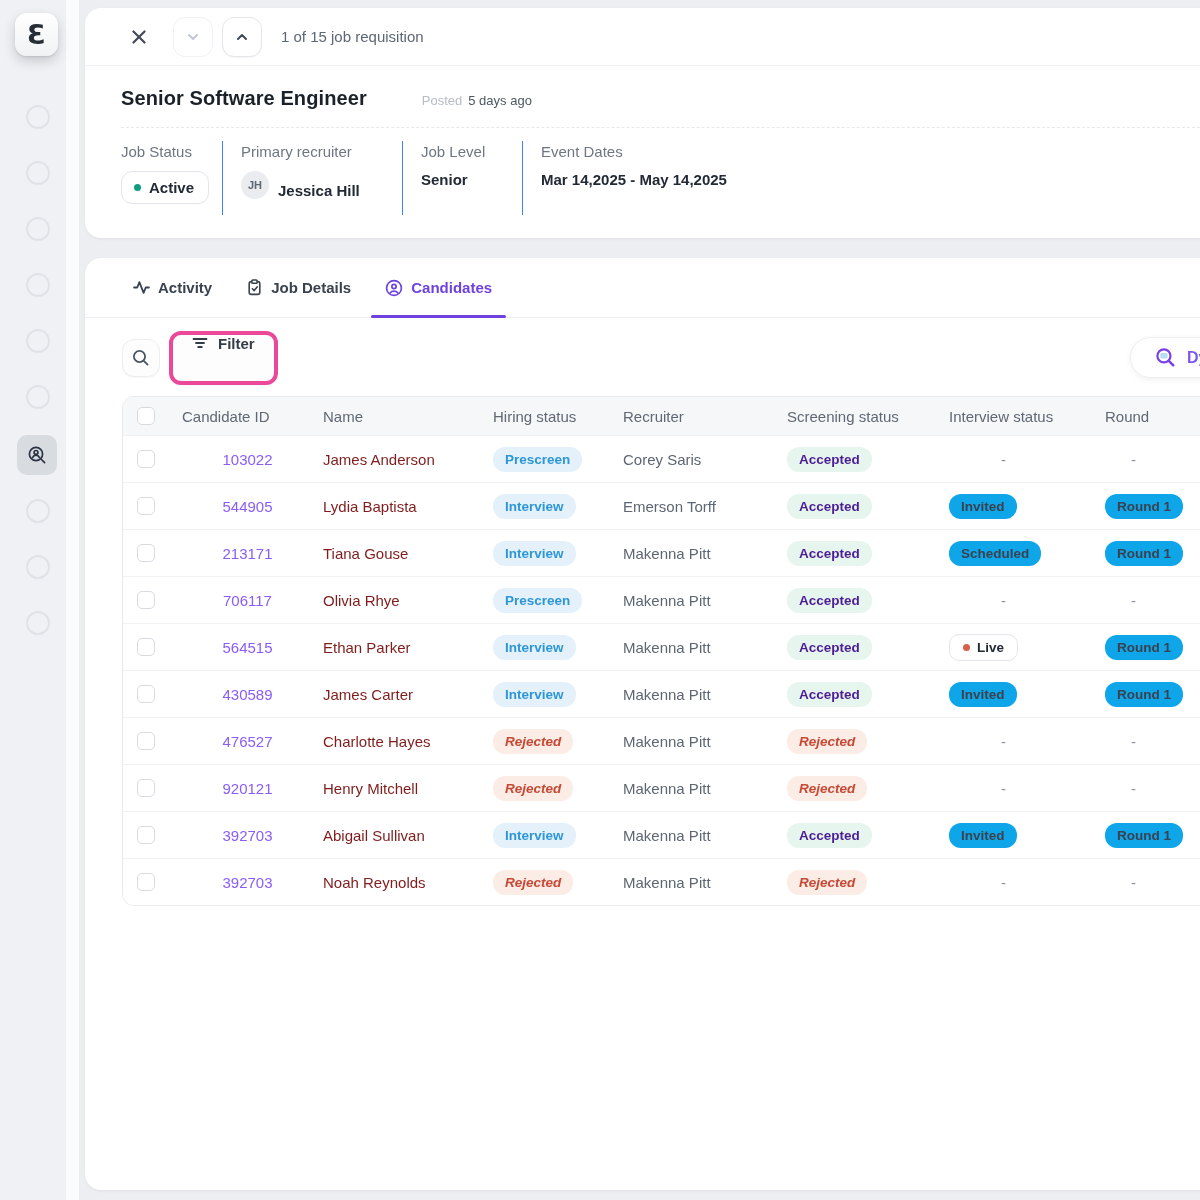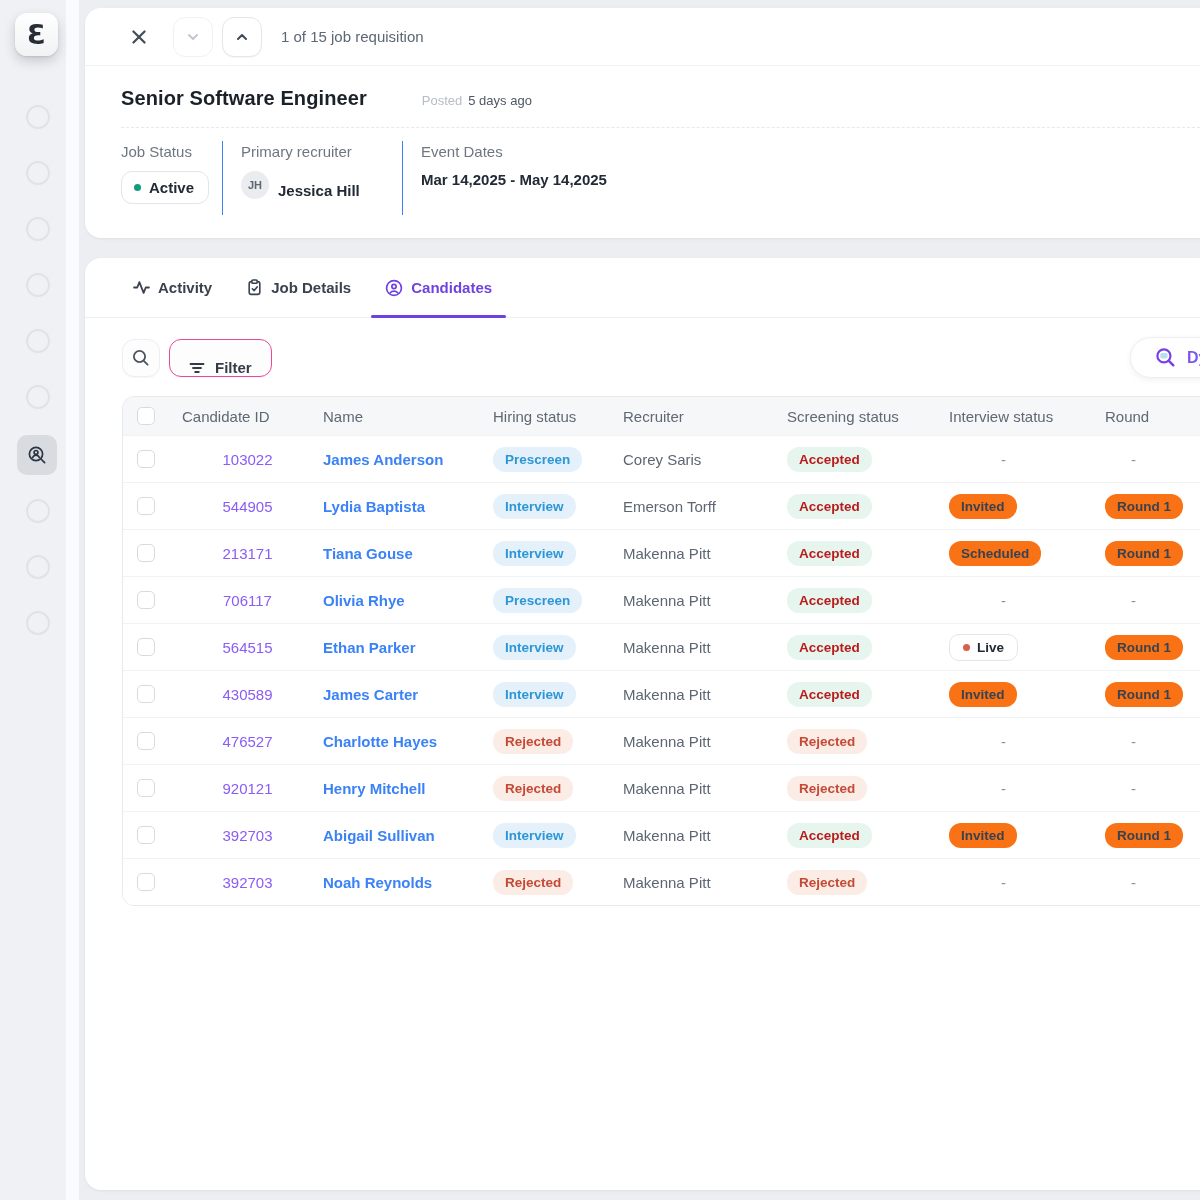--- a/index.html
+++ b/index.html
@@ -58,22 +58,22 @@
   
   .tabs { display:flex; align-items:stretch; height:60px; padding-left:48px; gap:34px; border-bottom:1px solid #eceef1; }
   .tab { display:flex; align-items:center; gap:8px; font-size:15px; font-weight:600; color:#39424e; position:relative; cursor:default; }
   .tab.active { color:#6f42e0; }
   .tab.active::after { content:""; position:absolute; left:-14px; right:-14px; bottom:-1px; height:3px; border-radius:3px; background:#6f42e0; }
 
   
   .toolbar { position:relative; display:flex; align-items:center; margin:20px 0 0 37px; height:40px; }
   .icon-btn { width:38px; height:38px; border:1px solid #eceef1; border-radius:12px; background:#fdfdfe;
               display:flex; align-items:center; justify-content:center; box-shadow:0 1px 1px rgba(16,24,40,.03); }
-  .filter-btn { margin-left:9px; display:flex; align-items:flex-end; gap:10px; height:38px; padding:0 19px;
-                border:1px solid #ec4899; border-radius:12px; background:#fdfdfe; font-size:15px; font-weight:600; color:#333c47;
+  .filter-btn { margin-left:9px; display:flex; align-items:flex-start; gap:10px; height:54px; padding:0 19px;
+                border:4px solid #ec4899; border-radius:12px; background:#fdfdfe; font-size:15px; font-weight:600; color:#333c47;
                 box-shadow:0 1px 1px rgba(16,24,40,.03); }
   .ai-btn { position:absolute; left:1008px; top:-1px; display:flex; align-items:center; gap:11px; height:41px; padding:0 24px;
             border:1px solid #eceef1; border-radius:21px; background:#fff; box-shadow:0 2px 6px rgba(16,24,40,.06);
             font-size:16px; font-weight:700; }
   .ai-label { color:#6a4ae6; background:linear-gradient(90deg,#8a4df0,#3e7bf0); -webkit-background-clip:text; background-clip:text;
               -webkit-text-fill-color:transparent; }
 
   
   .table { margin:18px 0 0 37px; width:1140px; border:1px solid #e7e9ed; border-radius:12px; overflow:hidden; background:#fff; }
   .thead { display:flex; align-items:center; height:38px; background:#f6f7f9; font-size:15px; color:#5f6874; }
@@ -81,28 +81,28 @@
   .hcell, .cell { flex-shrink:0; }
   .col-cb { width:48px; padding-left:14px; }
   .col-id { width:142px; padding-left:11px; }
   .col-name { width:174px; padding-left:10px; }
   .col-hiring { width:130px; padding-left:6px; }
   .col-recruiter { width:164px; padding-left:6px; }
   .col-screening { width:160px; padding-left:6px; }
   .col-interview { width:160px; padding-left:8px; }
   .col-round { width:162px; padding-left:4px; }
   .cell.id { color:#8b5cf6;text-align:center; }
-  .cell.name { font-weight:700; color:#3b82f6; }
+  .cell.name { font-weight:400; color:#7f1d1d; }
   .cell.recruiter { color:#5d6672; }
   .cb { display:block; width:18px; height:18px; border:1.5px solid #d7dbe1; border-radius:5px; background:#fff; }
   .badge { display:inline-block; padding:5px 12px; border-radius:12px; font-size:13.5px; font-weight:700; }
   .badge.blue  { background:#e4f1fb; color:#2d96d6; }
-  .badge.green { background:#e6f6ef; color:#b91c1c; }
-  .badge.red   { background:#fcece6; color:#c54a36; }
-  .badge.gray  { background:#f97316; color:#39424e; font-weight:600; }
+  .badge.green { background:#e6f6ef; color:#4c1d95; }
+  .badge.red   { background:#fcece6; color:#c54a36;font-style:italic; }
+  .badge.gray  { background:#0ea5e9; color:#39424e; font-weight:600; }
   .badge.live  { background:#fff; border:1px solid #e3e6ea; border-radius:10px; color:#222a35; padding:5px 13px; }
   .live-dot { display:inline-block; width:7px; height:7px; border-radius:50%; background:#d85f4a; margin-right:7px; vertical-align:1px; }
   .dash { color:#8a92a0; }
   .col-interview .dash { margin-left:52px; }
   .col-round .dash { margin-left:26px; }
   svg { display:block; }
 </style>
 </head>
 <body>
 
@@ -178,20 +178,26 @@
           </span>
         </div>
       </div>
       <div class="meta-col c2">
         <div class="meta-label">Primary recruiter</div>
         <div class="meta-value">
           <span class="avatar">JH</span>
           <span>Jessica Hill</span>
         </div>
       </div>
+      <div class="meta-col c3">
+        <div class="meta-label">Job Level</div>
+        <div class="meta-value">
+            <span>Senior</span>
+          </div>
+      </div>
       <div class="meta-col c4">
         <div class="meta-label">Event Dates</div>
         <div class="meta-value">
             <span>Mar 14,2025 - May 14,2025</span>
           </div>
       </div>
     </div>
   </div>
 
   <div class="card card-body">

